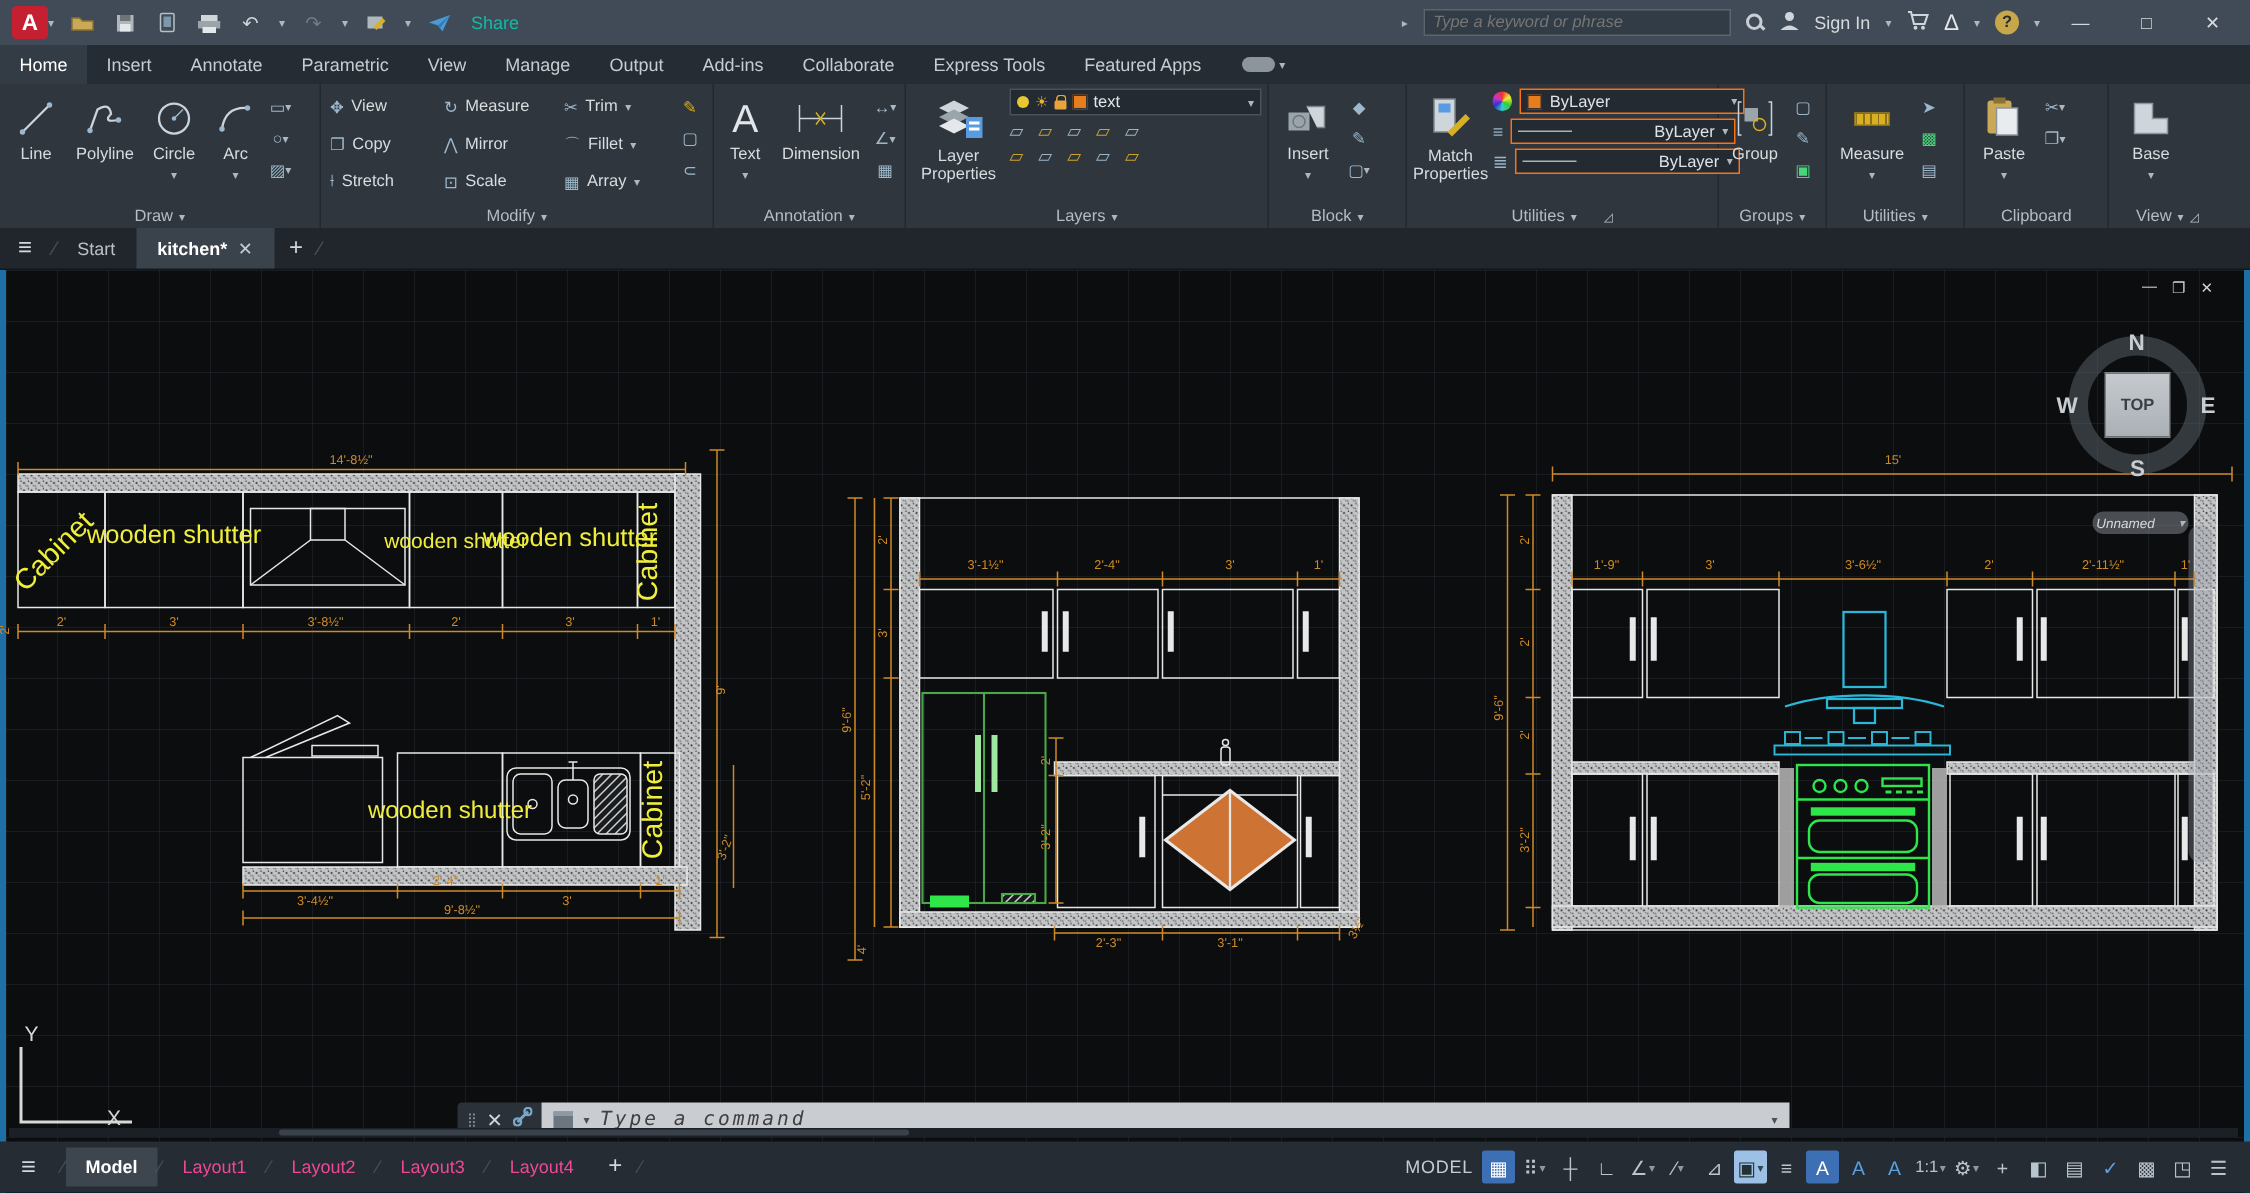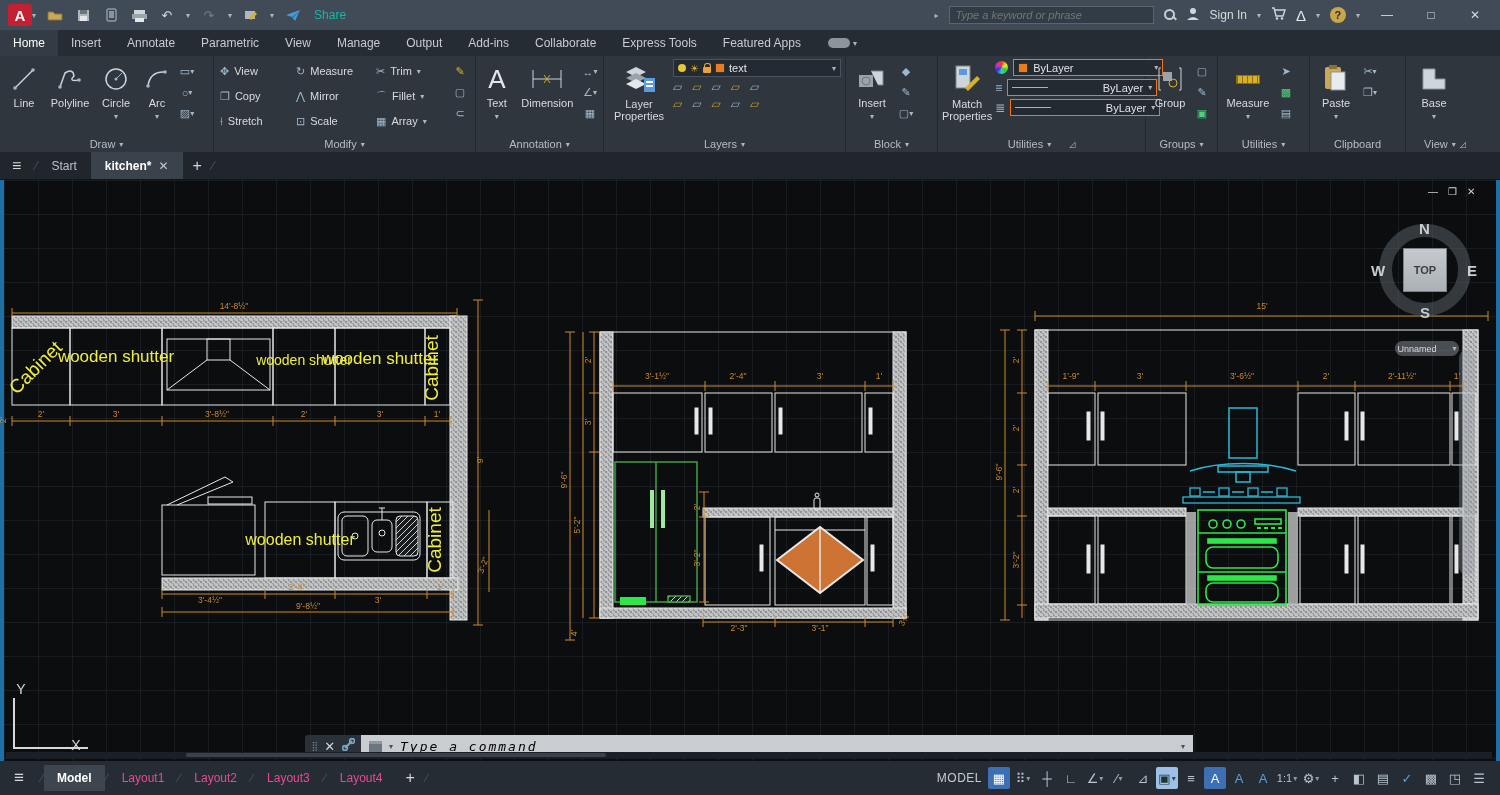--- a/index.html
+++ b/index.html
@@ -76,28 +76,28 @@
           background-size:34px 34px;}
   svg.cad{position:absolute;left:0;top:180px;width:1500px;height:581px;font-family:"Liberation Sans",sans-serif;}
   .dwg-controls{position:absolute;left:1428px;top:186px;display:flex;gap:10px;color:#cfd4d8;font-size:10px;}
   
   .vcube{position:absolute;left:1377px;top:222px;width:96px;height:96px;}
   .vring{position:absolute;left:2px;top:2px;width:92px;height:92px;border-radius:50%;border:13px solid rgba(88,94,100,.55);}
   .vletter{position:absolute;color:#c8cdd2;font-weight:bold;font-size:15px;}
   .vtop{position:absolute;left:26px;top:26px;width:44px;height:44px;background:linear-gradient(#c6cacf,#aab0b6);
         border:1px solid #7a8288;color:#3a3f44;font-weight:bold;font-size:11px;display:flex;align-items:center;justify-content:center;}
   .unpill{position:absolute;left:1395px;top:341px;width:64px;height:15px;border-radius:8px;
-          background:rgba(150,158,165,.45);color:#d6dadd;font-size:9px;display:flex;align-items:center;justify-content:center;gap:16px;}
+          background:rgba(150,158,165,.45);color:#d6dadd;font-size:9px;display:flex;align-items:center;justify-content:center;gap:16px;font-style:italic;}
   .vscroll{position:absolute;left:1459px;top:350px;width:16px;height:225px;border-radius:8px;background:rgba(150,158,165,.35);}
   
   .cmdbar{position:absolute;left:305px;top:735px;width:888px;height:22px;display:flex;align-items:stretch;font-size:13px;}
   .cmd-left{width:56px;background:#2a3138;display:flex;align-items:center;justify-content:space-evenly;color:#cfd6db;border-radius:3px 0 0 3px;}
   .cmd-field{flex:1;background:#c9cdd1;display:flex;align-items:center;gap:7px;padding:0 8px;color:#2b2f33;}
   .cmd-winicon{width:13px;height:11px;background:#6b7680;border-top:3px solid #8e99a2;}
-  .cmd-text{font-family:"DejaVu Sans Mono",monospace;font-style:italic;letter-spacing:2px;color:#000000;}
+  .cmd-text{font-family:"DejaVu Sans Mono",monospace;font-style:italic;letter-spacing:2px;color:#404040;}
   .hscroll{position:absolute;left:6px;top:752px;width:1486px;height:6px;background:#1a2026;}
   .hthumb{position:absolute;left:180px;top:1px;width:420px;height:4px;background:#39424b;border-radius:2px;}
   
   .statusbar{position:absolute;left:0;top:761px;width:1500px;height:34px;background:#262c33;
              display:flex;align-items:center;font-size:12px;}
   .sb-burger{margin:0 16px 0 14px;font-size:17px;color:#d2d7db;}
   .ltab{padding:0 13px;height:26px;display:flex;align-items:center;color:#ec4899;}
   .ltab.active{background:#3d464e;color:#fff;font-weight:bold;}
   .lsep{color:#4a525a;padding:0 1px;}
   .sb-right{margin-left:auto;display:flex;align-items:center;gap:2px;padding-right:10px;}

